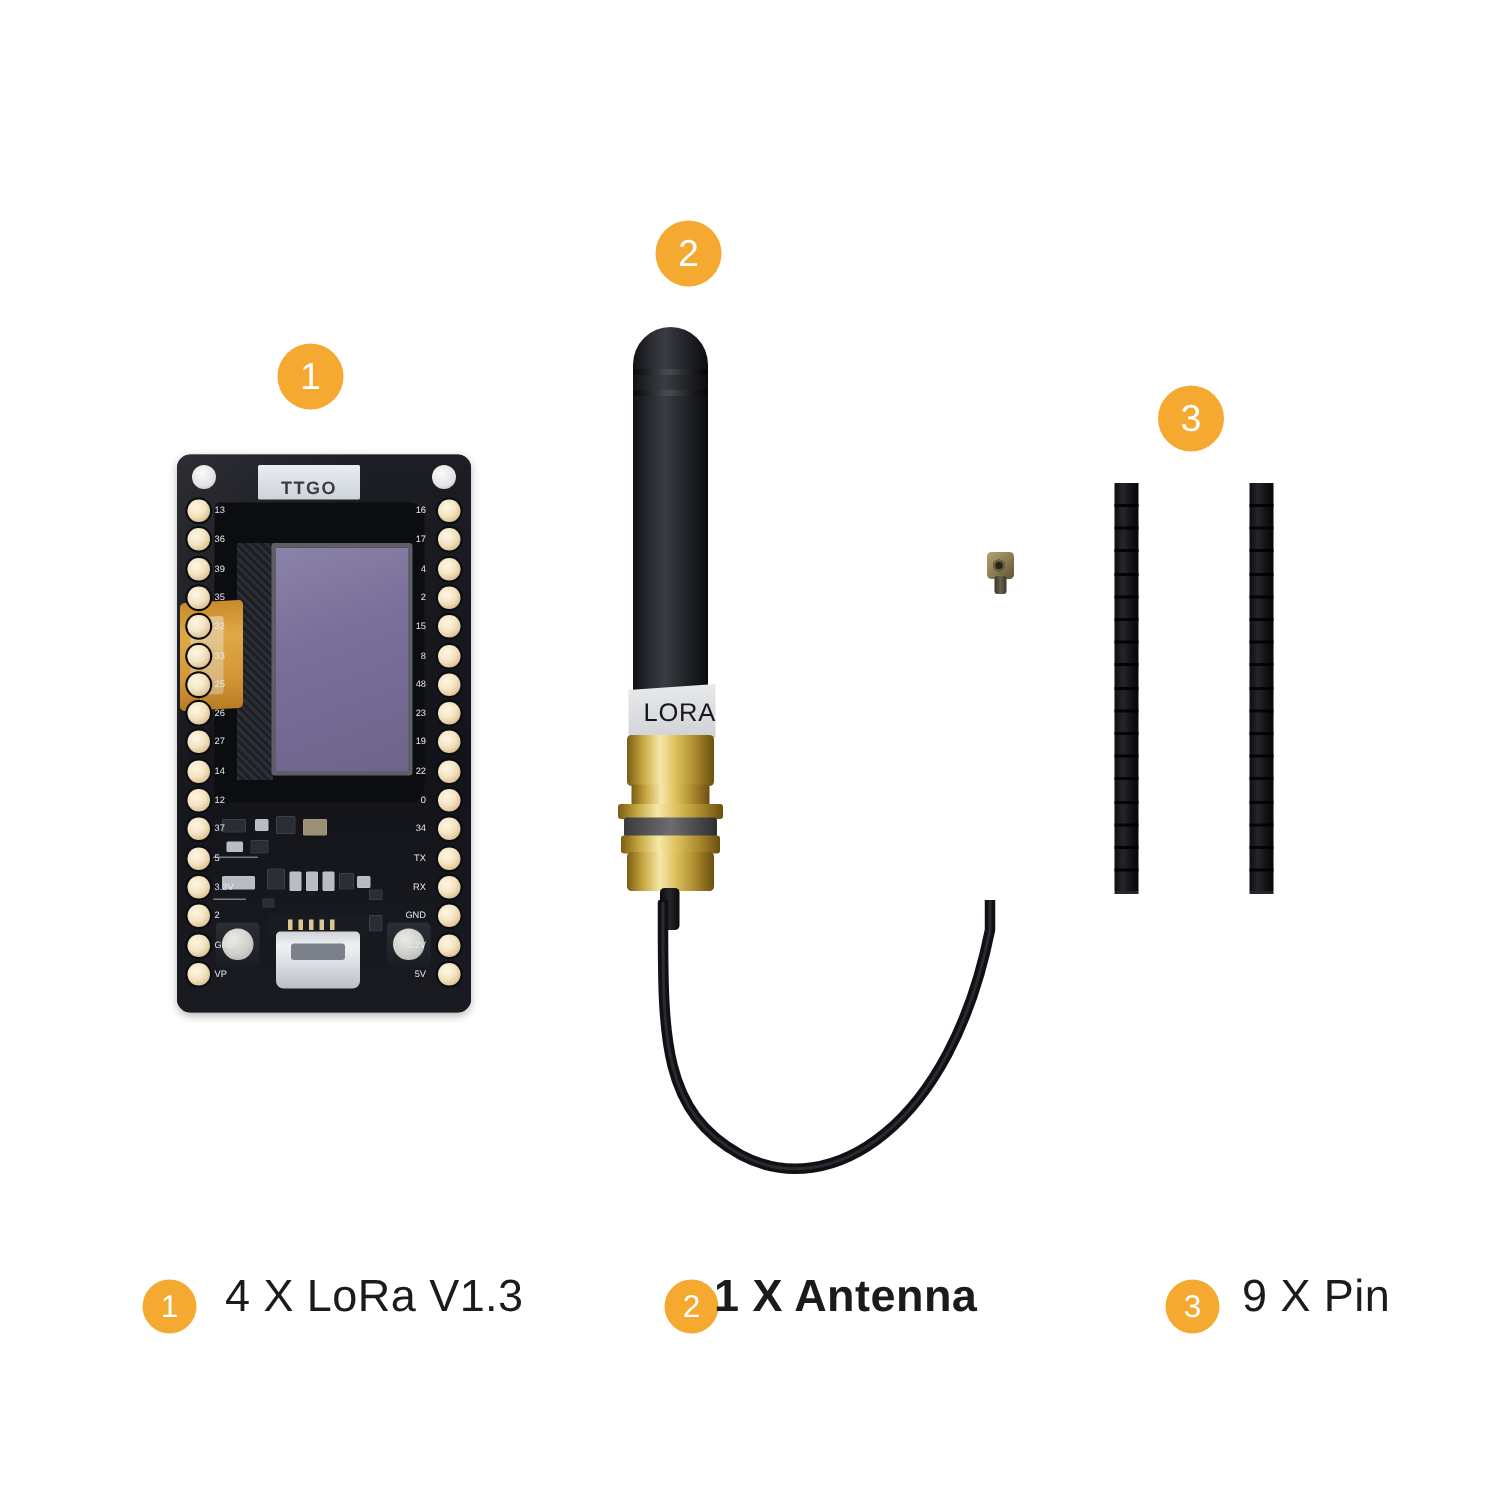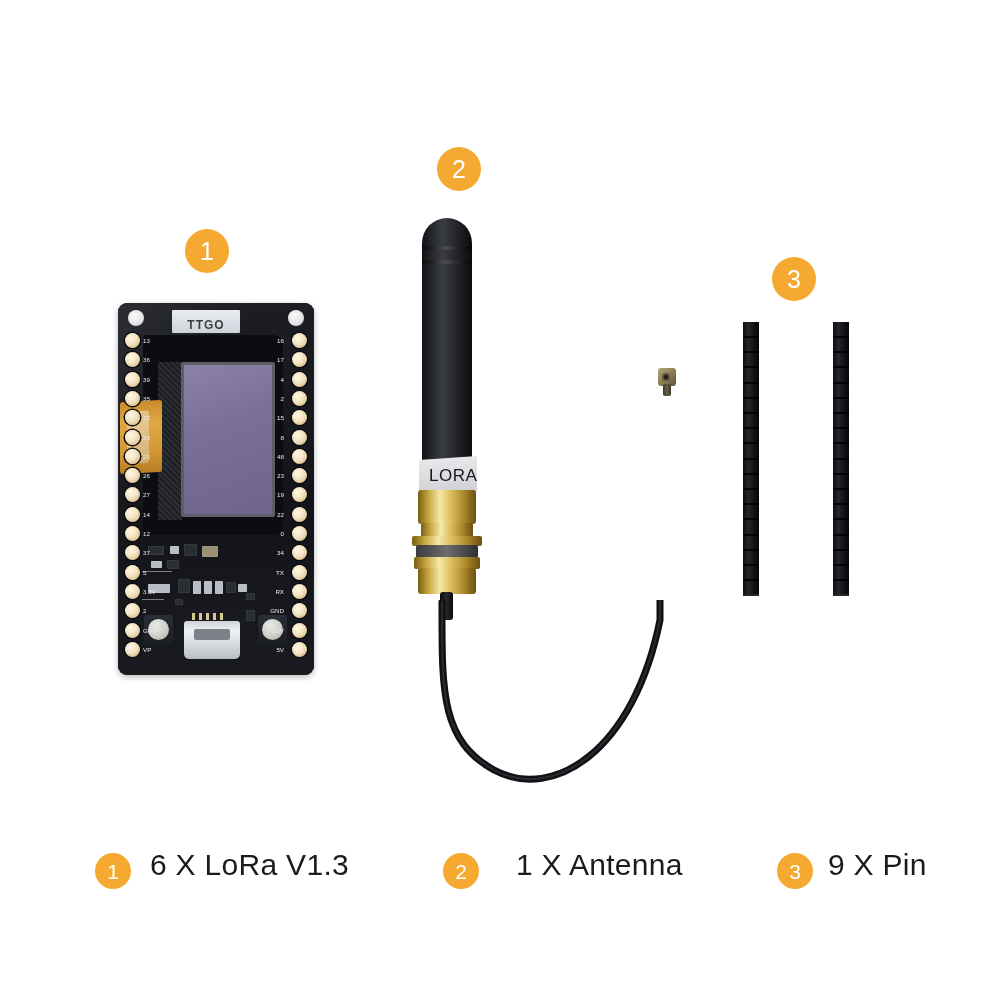--- a/index.html
+++ b/index.html
@@ -507,26 +507,26 @@
       <div class="hdr-notch" style="top: 257.2px;"></div>
       <div class="hdr-pin left" style="top: 263.4px;"></div>
       <div class="hdr-pin right" style="top: 263.4px;"></div>
       <div class="hdr-notch" style="top: 272.4px;"></div>
     </div>
 
   <div class="caption-row">
     <div class="badge badge-cap" id="c1b" style="left: 95px; top: 8px;">
       <span>1</span>
     </div>
-    <div class="cap-text" id="c1t" style="left: 150px;">6 X LoRa V1.3</div>
+    <div class="cap-text" id="c1t" style="left: 150px;">4 X LoRa V1.3</div>
 
     <div class="badge badge-cap" id="c2b" style="left: 443px; top: 8px;">
       <span>2</span>
     </div>
-    <div class="cap-text" id="c2t" style="left: 516px;">1 X  Antenna</div>
+    <div class="cap-text" id="c2t" style="left: 476px; font-weight: bold;">1 X  Antenna</div>
 
     <div class="badge badge-cap" id="c3b" style="left: 777px; top: 8px;">
       <span>3</span>
     </div>
     <div class="cap-text" id="c3t" style="left: 828px;">9 X Pin</div>
   </div>
 
 </div>
 
 </body></html>

